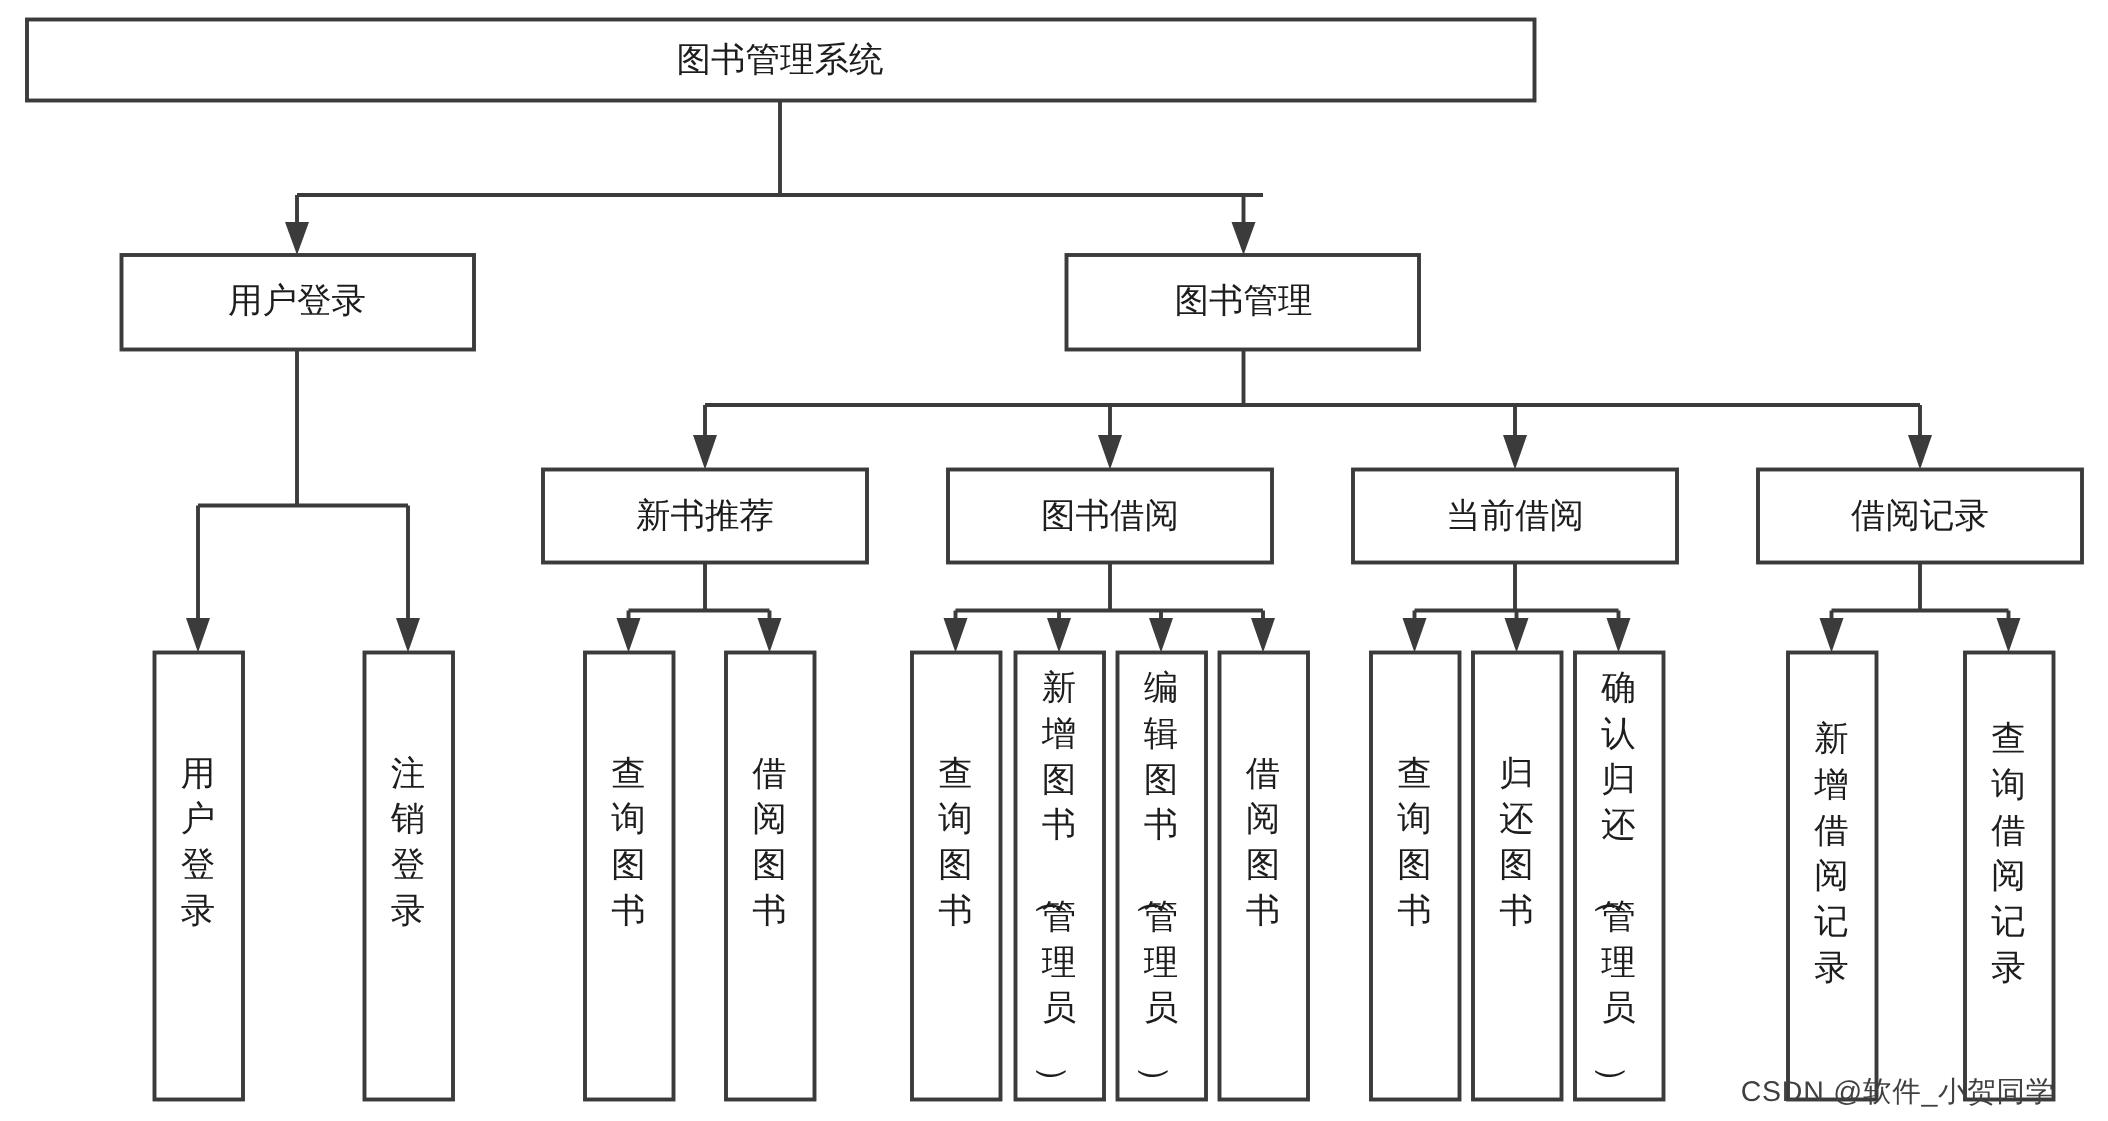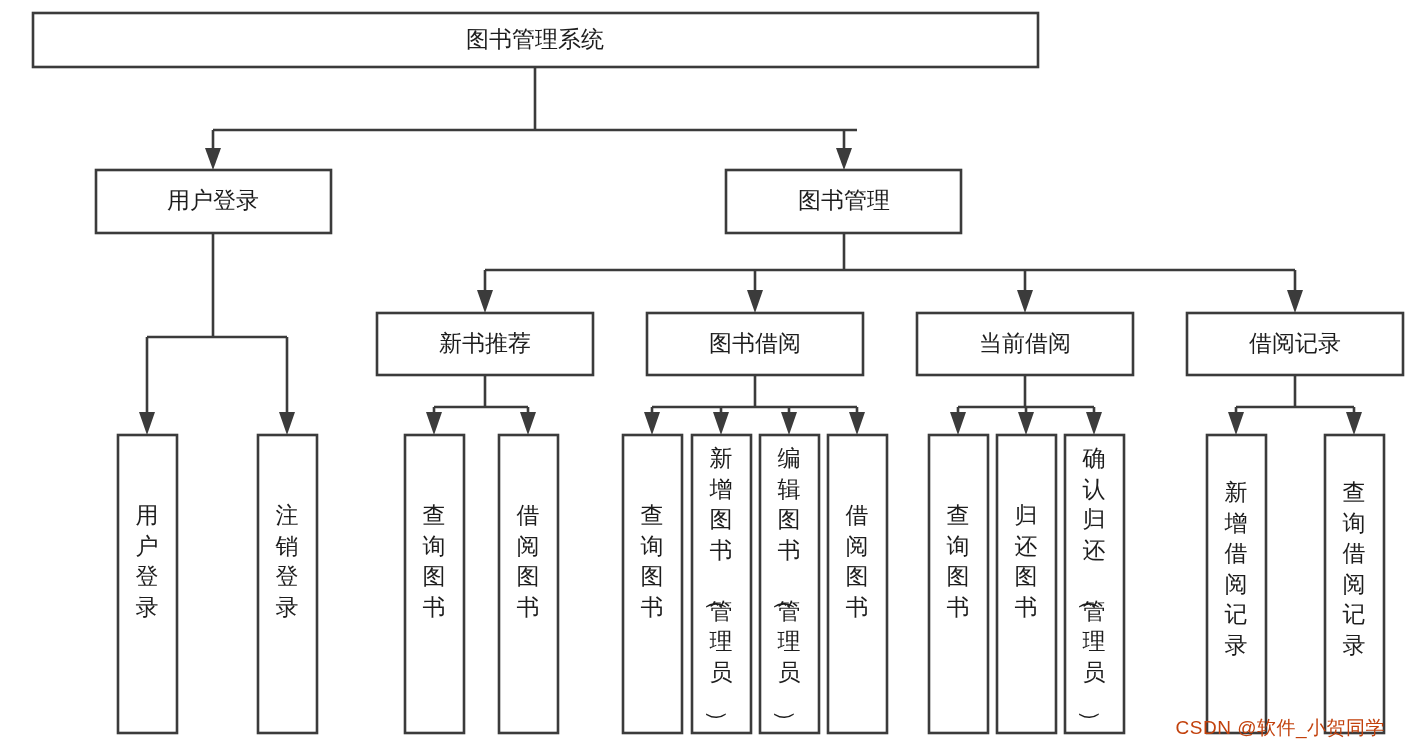--- a/index.html
+++ b/index.html
@@ -10,21 +10,21 @@
   body {
     width: 1405px;
     height: 747px;
     font-family: "Liberation Sans", "DejaVu Sans", sans-serif;
     overflow: hidden;
     position: relative;
   }
   #diagram-root {
     position: absolute;
     top: 0;
-    left: 15px;
+    left: 0;
     width: 1378px;
     height: 747px;
   }
   svg.flow {
     display: block;
     width: 1405px;
     height: 747px;
   }
   .node-rect {
     fill: #ffffff;
@@ -53,21 +53,21 @@
     font-family: "Liberation Sans", "DejaVu Sans", sans-serif;
     font-size: 23px;
     text-anchor: middle;
   }
   .watermark {
     position: absolute;
     right: 8px;
     bottom: 6px;
     font-family: "Liberation Sans", "DejaVu Sans", sans-serif;
     font-size: 19px;
-    color: #c2410c;
+    color: #404040;
     letter-spacing: 0.5px;
     white-space: nowrap;
     pointer-events: none;
   }
 </style>
 </head>
 <body>
 
 <div id="diagram-root">
   <svg class="flow" viewBox="0 0 1405 747" xmlns="http://www.w3.org/2000/svg">

